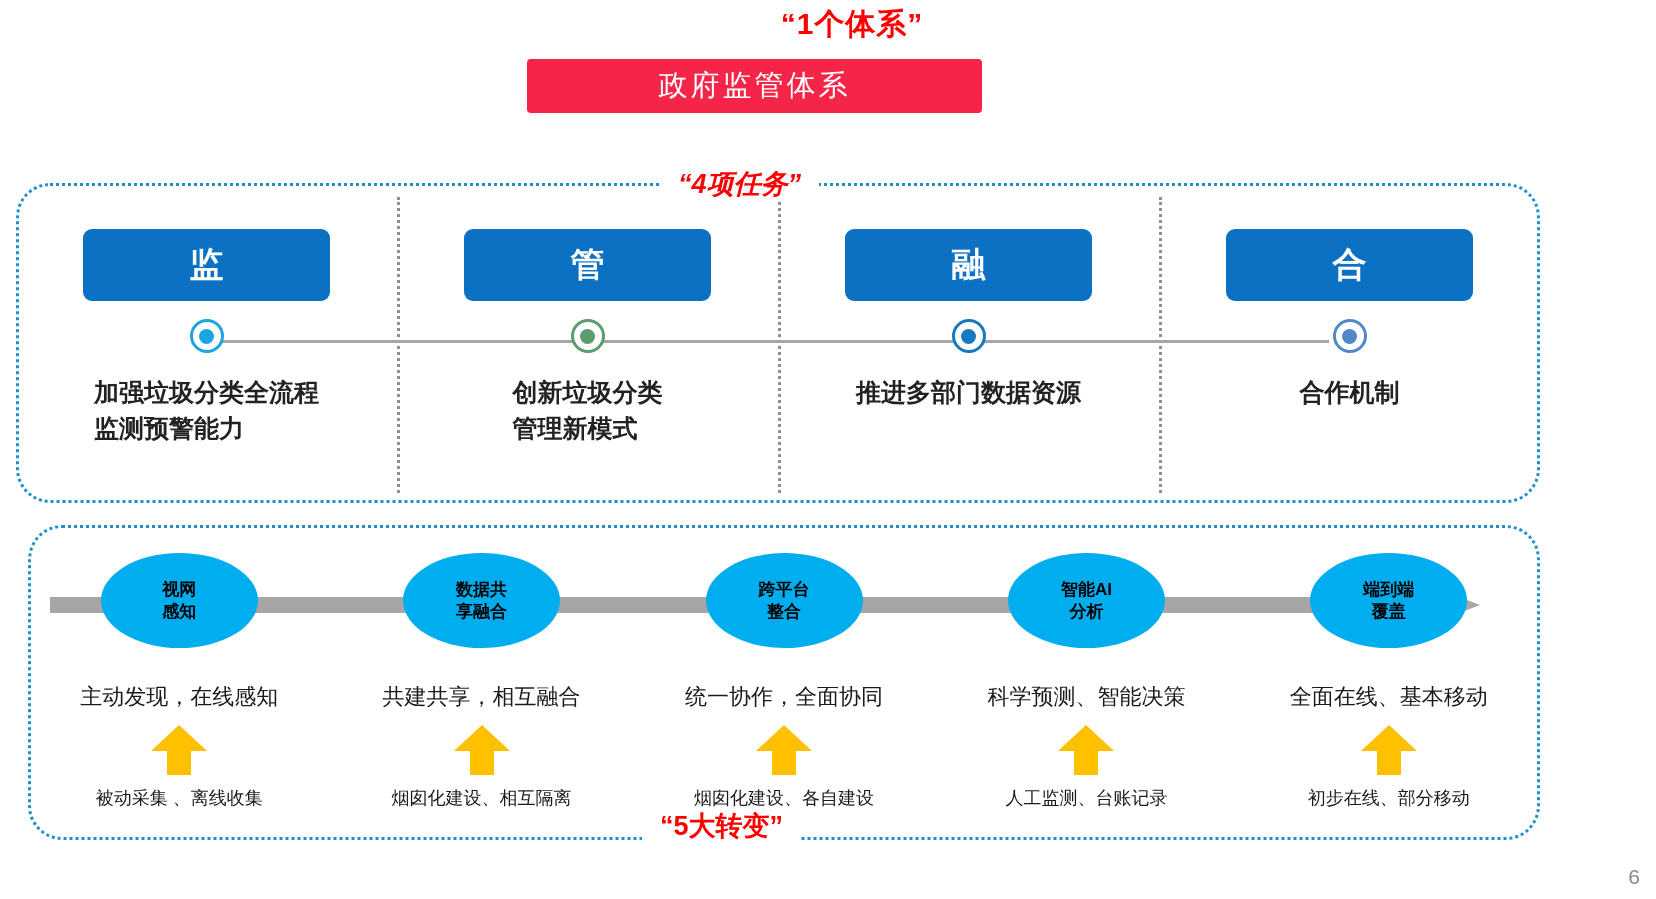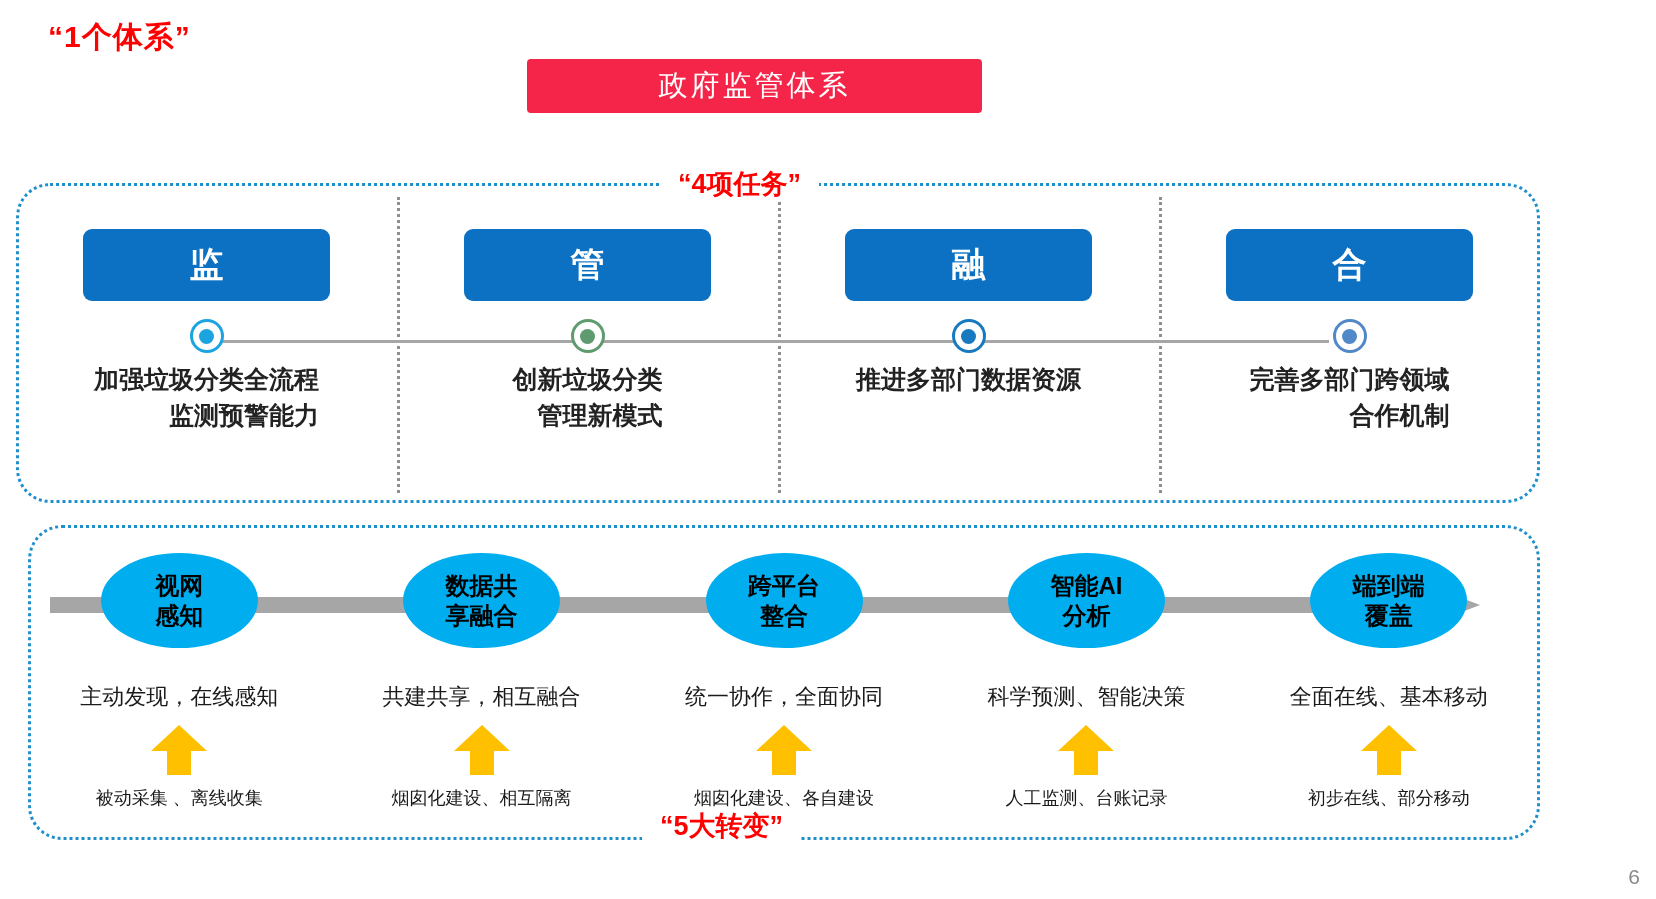--- a/index.html
+++ b/index.html
@@ -6,22 +6,22 @@
   html, body {
     width: 1656px; height: 899px;
     background: #ffffff;
     font-family: "Liberation Sans", "DejaVu Sans", sans-serif;
     overflow: hidden;
   }
   .slide { position: relative; width: 1656px; height: 899px; background:#fff; }
 
   
   .head-label {
-    position: absolute; left: 0; right: 0; top: 17px;
-    text-align: left;
+    position: absolute; left: 0; right: 0; top: 4px;
+    text-align: center;
     font-size: 30px; font-weight: bold; color: #FF0000;
     letter-spacing: 1px;
     padding-left: 48px;
   }
   .banner {
     position: absolute;
     left: 527px; top: 59px; width: 455px; height: 54px;
     background: #F52549;
     border-radius: 4px;
     display: flex; align-items: center; justify-content: center;
@@ -39,21 +39,21 @@
 
   
   .box-label {
     position: absolute;
     background: #ffffff;
     padding: 0 18px;
     font-size: 27px; font-weight: bold; color: #FF0000;
     white-space: nowrap;
     z-index: 5;
   }
-  #label-tasks { left: 660px; top: 166px; }
+  #label-tasks { left: 660px; top: 166px; font-style: italic; }
   #label-shift { left: 642px; top: 808px; }
 
   
   .tasks-row {
     position: absolute; left: 16px; top: 183px;
     width: 1524px; height: 320px;
     display: flex;
   }
   .task-col {
     flex: 1 1 0;
@@ -84,22 +84,22 @@
     width: 34px; height: 34px; border-radius: 50%;
     background: #ffffff;
     border: 3px solid #1CA4E0;
     display: flex; align-items: center; justify-content: center;
   }
   .marker i {
     display: block; width: 15px; height: 15px; border-radius: 50%;
     background: #1CA4E0;
   }
   .task-desc {
-    margin-top: 6px;
-    text-align: right;
+    margin-top: 19px;
+    text-align: left;
     font-size: 25px; font-weight: bold; color: #222222;
     line-height: 1.42;
   }
   
   .timeline-line {
     position: absolute;
     left: 207px; top: 340px; width: 1122px; height: 3px;
     background: #A6A6A6;
     z-index: 1;
   }
@@ -114,21 +114,21 @@
     flex: 1 1 0; position: relative;
     display: flex; flex-direction: column; align-items: center;
   }
   .ellipse {
     margin-top: 28px;
     width: 157px; height: 95px;
     border-radius: 50%;
     background: #00AEEF;
     display: flex; flex-direction: column;
     align-items: center; justify-content: center;
-    color: #000000; font-size: 24px; font-weight: bold;
+    color: #000000; font-size: 17px; font-weight: bold;
     line-height: 1.25;
     position: relative; z-index: 3;
     text-align: left;
   }
   .shift-top-text {
     margin-top: 34px;
     font-size: 22px; color: #1a1a1a; white-space: nowrap;
   }
   .up-arrow {
     margin-top: 13px;
@@ -217,21 +217,20 @@
     <div class="task-col">
       <div class="task-chip">
         <span>合</span>
       </div>
       <div class="marker-wrap">
         <div class="marker" style="border-color:#5189C8">
           <i style="background:#5189C8"></i>
         </div>
       </div>
       <div class="task-desc">
-        <div>完善多部门跨领域</div>
         <div>合作机制</div>
       </div>
     </div>
 
   </div>
 
   <div class="dashed-box" id="box-shift"></div>
   <div class="box-label" id="label-shift">“5大转变”</div>
 
   <div class="shift-arrow-line">

